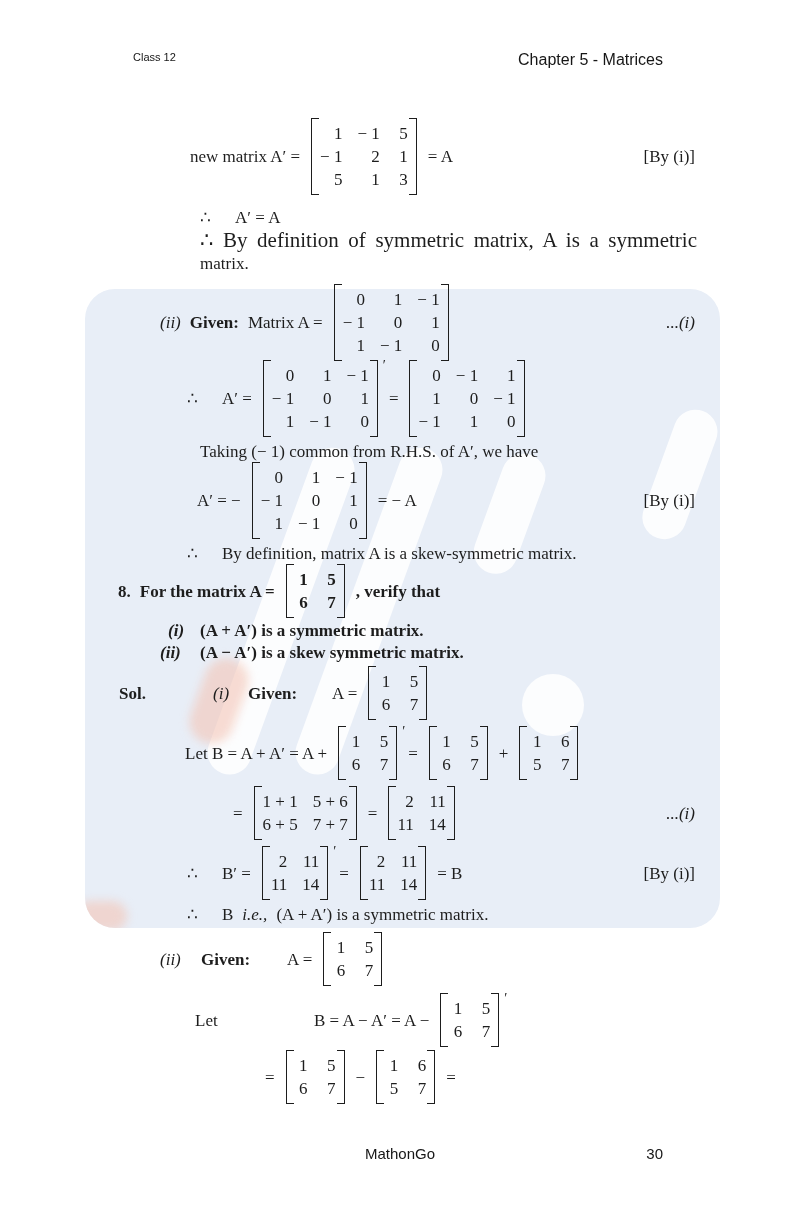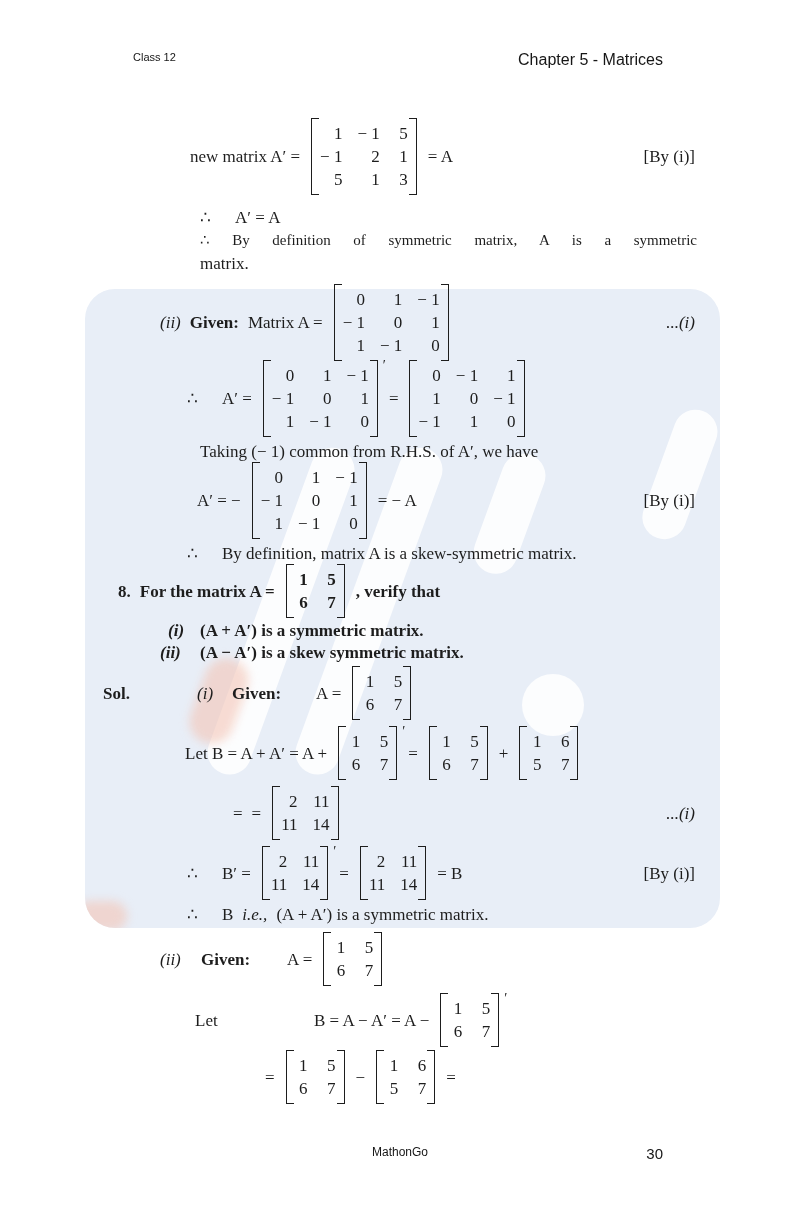--- a/index.html
+++ b/index.html
@@ -6,35 +6,35 @@
   .page{position:relative;width:800px;height:1217px;background:#ffffff;overflow:hidden;
         font-family:"Liberation Serif","DejaVu Serif",serif;color:#1d1d1d;margin:0 auto;}
   .hdr-l{position:absolute;left:133px;top:51px;font-family:"Liberation Sans","DejaVu Sans",sans-serif;font-size:11px;color:#161616;}
   .hdr-r{position:absolute;right:137px;top:51px;font-family:"Liberation Sans","DejaVu Sans",sans-serif;font-size:16px;color:#161616;}
   .panel{position:absolute;left:85px;top:289px;width:635px;height:639px;border-radius:30px;overflow:hidden;}
   .wm{position:absolute;background:rgba(255,255,255,0.85);}
   .stripe{width:44px;border-radius:24px;transform-origin:50% 0;}
   .dot{border-radius:50%;}
   .pink{position:absolute;background:rgba(244,196,182,0.6);filter:blur(5px);border-radius:22px;}
   .row{position:absolute;display:flex;align-items:center;font-size:17px;gap:9px;line-height:23px;}
-  .jl{position:absolute;display:block;font-size:15px;text-align:justify;text-align-last:justify;line-height:22px;}
+  .jl{position:absolute;display:block;font-size:21px;text-align:justify;text-align-last:justify;line-height:22px;}
   .sym{display:inline-block;width:26px;flex:0 0 auto;}
   .ref{margin-left:auto;}
   .b{font-weight:bold;}
   .i{font-style:italic;}
   .bi{font-weight:bold;font-style:italic;}
   .mx{position:relative;display:inline-block;padding:4px 9px;margin:0 2px;flex:0 0 auto;}
   .mx-g{display:grid;column-gap:15px;row-gap:0;}
   .mx-c{text-align:right;min-width:13px;line-height:23px;}
   .mx::before,.mx::after{content:"";position:absolute;top:0;bottom:0;width:7px;border:1.7px solid #1d1d1d;}
   .mx::before{left:0;border-right:none;}
   .mx::after{right:0;border-left:none;}
   .pr{position:absolute;top:-6px;right:-8px;font-size:14px;}
   .ftr-brand{position:absolute;left:0;right:0;top:1145px;text-align:center;
-             font-family:"Liberation Sans","DejaVu Sans",sans-serif;font-size:12px;color:#161616;}
+             font-family:"Liberation Sans","DejaVu Sans",sans-serif;font-size:15px;color:#161616;}
   .ftr-page{position:absolute;right:137px;top:1145px;
             font-family:"Liberation Sans","DejaVu Sans",sans-serif;font-size:15px;color:#161616;}
 </style>
 </head>
 <body>
 
 <div class="page">
 
   <div class="hdr-l">Class 12</div>
   <div class="hdr-r">Chapter 5 - Matrices</div>
@@ -180,21 +180,21 @@
     <span class="bi" style="width:23px;flex:0 0 auto;">(i)</span>
     <span class="b">(A + A′) is a symmetric matrix.</span>
   </div>
 
   <div class="row" style="left:160px;top:641px;">
     <span class="bi" style="width:31px;flex:0 0 auto;">(ii)</span>
     <span class="b">(A − A′) is a skew symmetric matrix.</span>
   </div>
 
   <div class="row" style="left:103px;top:666px;">
-    <span class="b" style="width:85px;flex:0 0 auto;">Sol.</span>
+    <span class="b" style="width:85px;flex:0 0 auto;margin-left:16px;">Sol.</span>
     <span class="i" style="width:26px;flex:0 0 auto;">(i)</span>
     <span class="b">Given:</span>
     <span style="margin-left:26px;">A =</span>
     <span class="mx">
         <span class="mx-g" style="grid-template-columns: repeat(2, auto);">
           <span class="mx-c">1</span>
           <span class="mx-c">5</span>
           <span class="mx-c">6</span>
           <span class="mx-c">7</span>
         </span>
@@ -227,20 +227,28 @@
           <span class="mx-c">1</span>
           <span class="mx-c">6</span>
           <span class="mx-c">5</span>
           <span class="mx-c">7</span>
         </span>
       </span>
   </div>
 
   <div class="row" style="left:233px;top:786px;width:462px;">
     <span>=</span>
+    <span class="mx">
+        <span class="mx-g" style="grid-template-columns: repeat(2, auto);">
+          <span class="mx-c">1 + 1</span>
+          <span class="mx-c">5 + 6</span>
+          <span class="mx-c">6 + 5</span>
+          <span class="mx-c">7 + 7</span>
+        </span>
+      </span>
     <span>=</span>
     <span class="mx">
         <span class="mx-g" style="grid-template-columns: repeat(2, auto);">
           <span class="mx-c">2</span>
           <span class="mx-c">11</span>
           <span class="mx-c">11</span>
           <span class="mx-c">14</span>
         </span>
       </span>
     <span class="ref i">...(i)</span>

